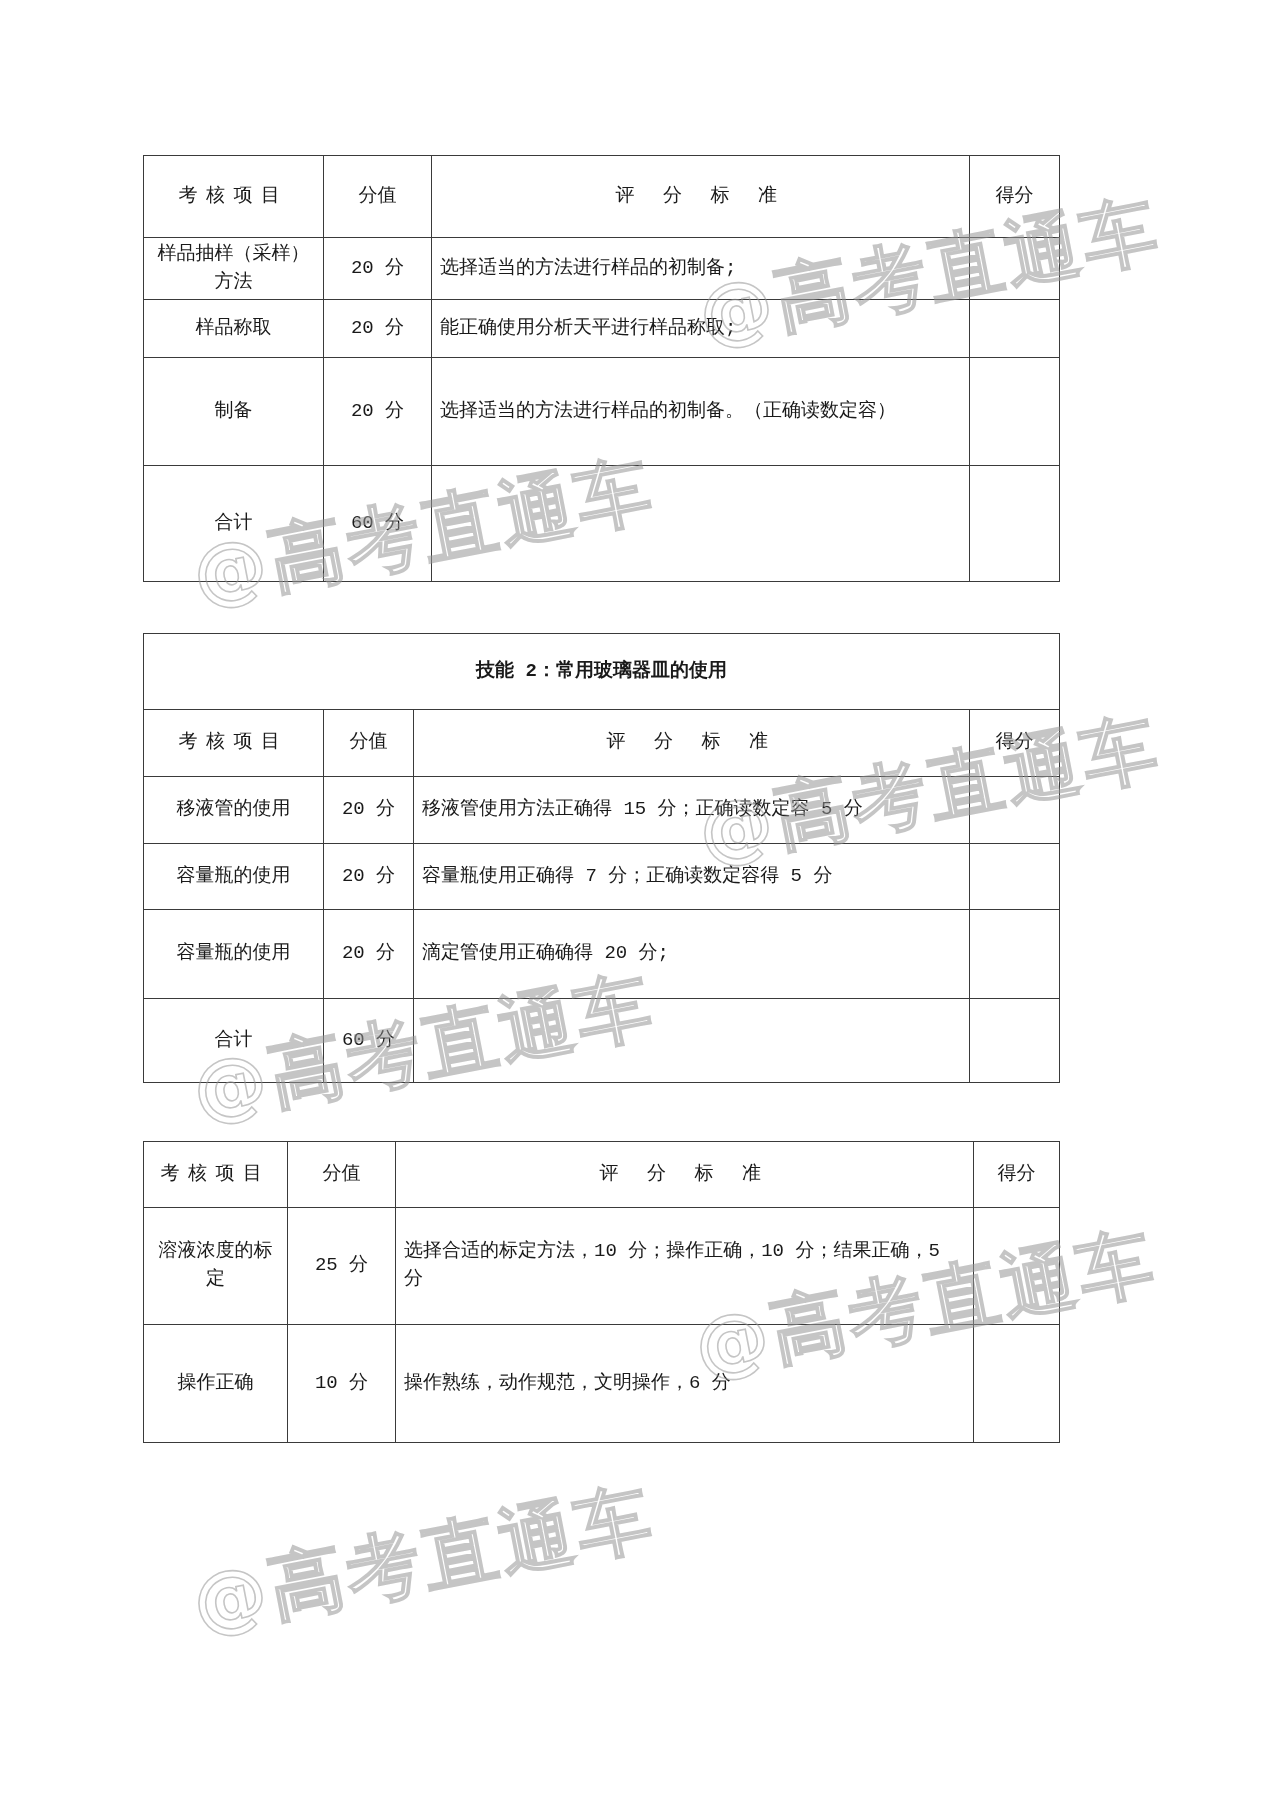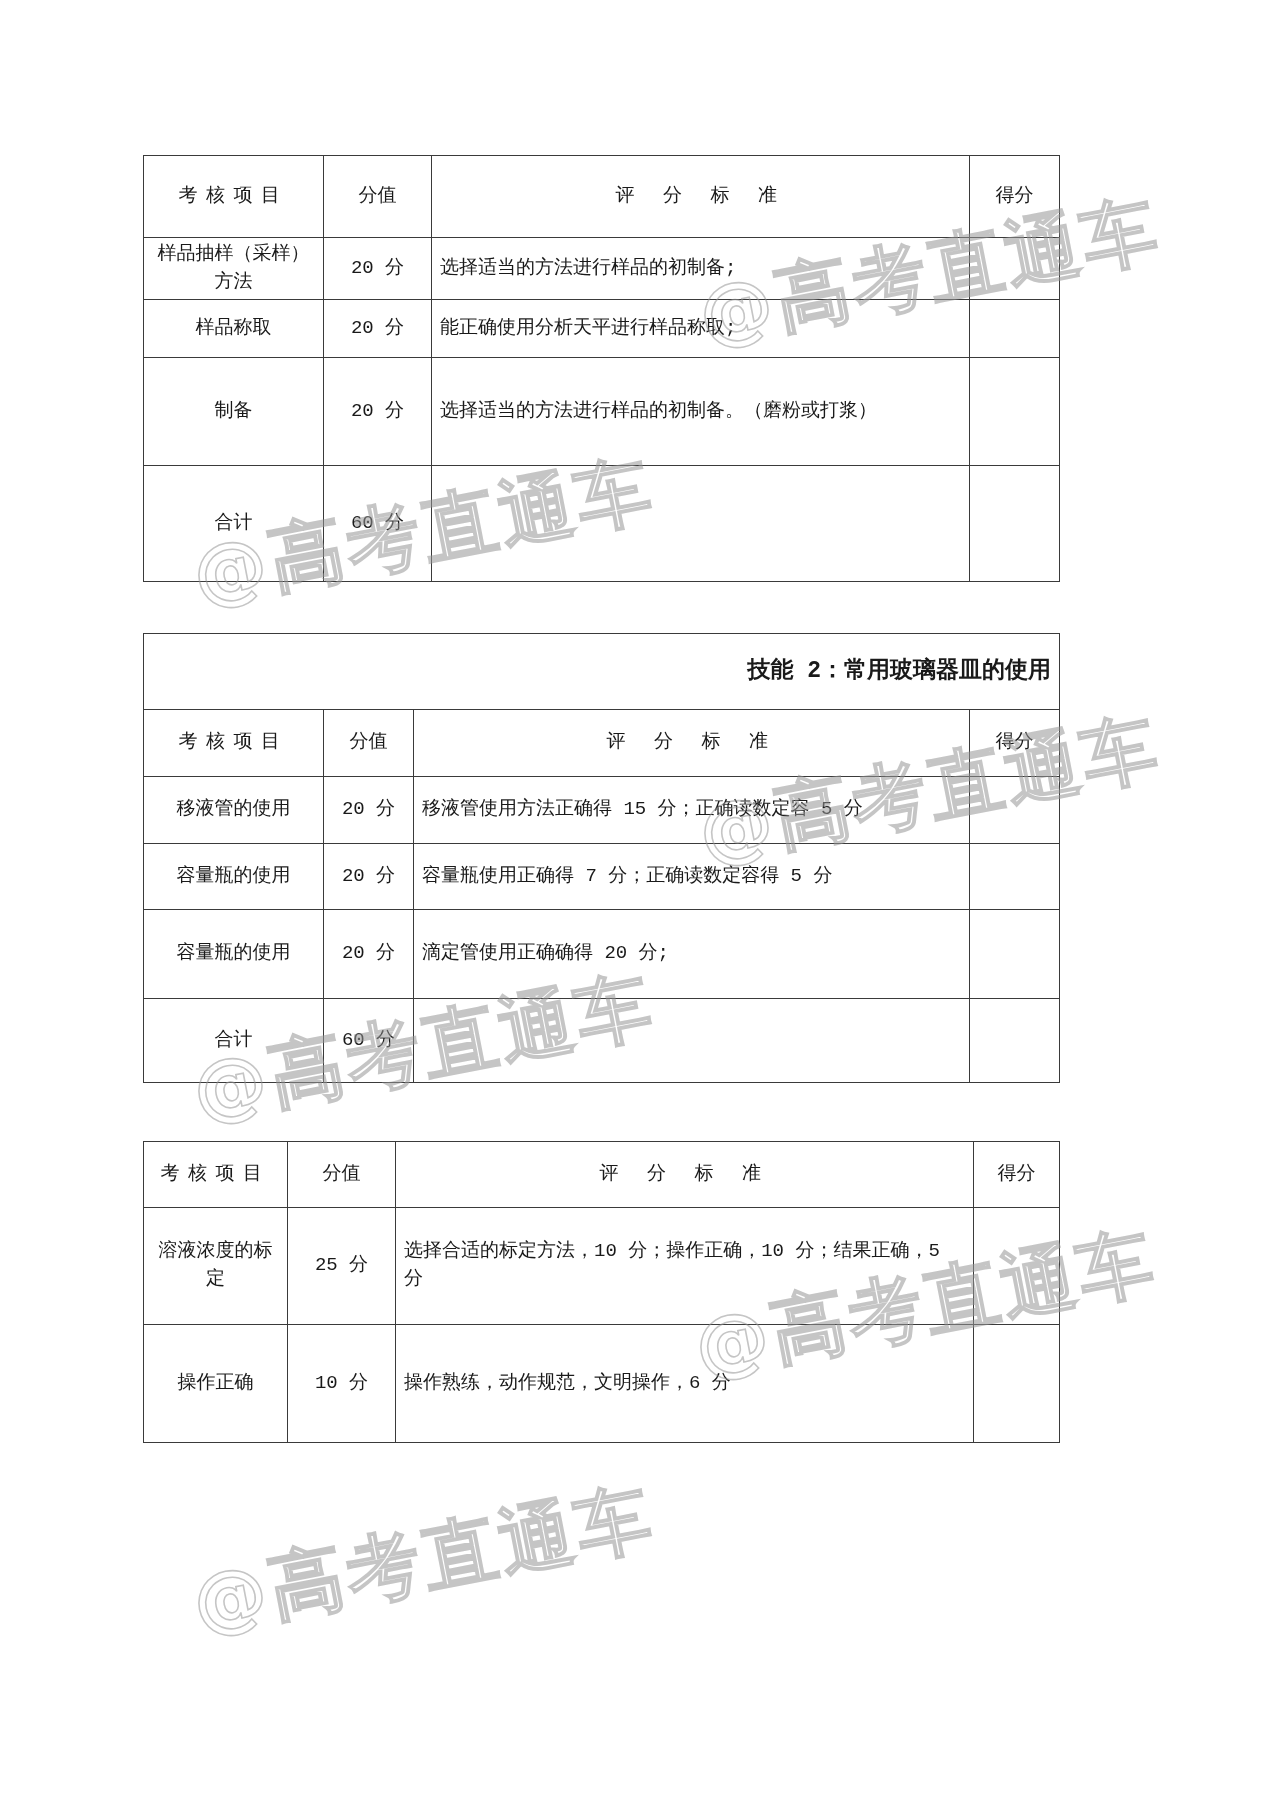--- a/index.html
+++ b/index.html
@@ -27,24 +27,24 @@
     table.grade td {
       border: 1.3px solid #3a3a3a;
       padding: 0 8px;
       vertical-align: middle;
       line-height: 1.45;
       font-family: Liberation Mono, monospace;
     }
     td.c { text-align: center; }
     td.l { text-align: left; padding-left: 12px; }
     td.title {
-      text-align: right;
+      text-align: center;
       font-weight: bold;
       font-family: "DejaVu Sans", "Liberation Sans", sans-serif;
-      font-size: 23px;
+      font-size: 19px;
     }
     .spaced { letter-spacing: 0.45em; }
 
     #t1 { top: 155px; }
     #t2 { top: 633px; }
     #t3 { top: 1141px; }
 
     .watermark {
       position: absolute;
       font-family: "DejaVu Sans", "Liberation Sans", sans-serif;
@@ -85,21 +85,21 @@
   </tr>
   <tr style="height:58px">
     <td class="c">样品称取</td>
     <td class="c">20 分</td>
     <td class="l">能正确使用分析天平进行样品称取;</td>
     <td class="c"></td>
   </tr>
   <tr style="height:108px">
     <td class="c">制备</td>
     <td class="c">20 分</td>
-    <td class="l">选择适当的方法进行样品的初制备。（磨粉或打浆）</td>
+    <td class="l">选择适当的方法进行样品的初制备。（正确读数定容）</td>
     <td class="c"></td>
   </tr>
   <tr style="height:116px">
     <td class="c">合计</td>
     <td class="c">60 分</td>
     <td class="l"></td>
     <td class="c"></td>
   </tr>
 </tbody>
   </table>

